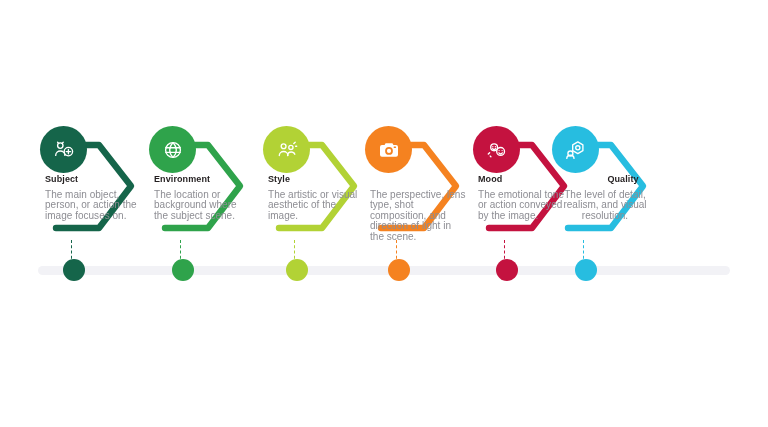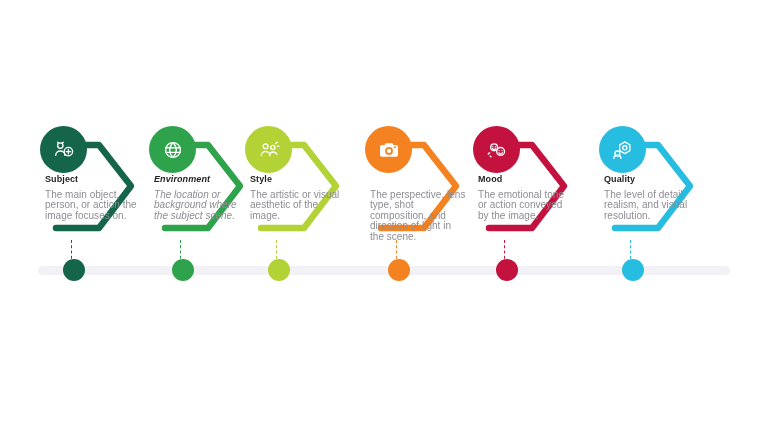--- a/index.html
+++ b/index.html
@@ -132,41 +132,41 @@
                 <path d="M16.4 11.4v4.4M14.2 13.6h4.4" fill="none" stroke="#ffffff" stroke-width="1.35" stroke-linecap="round" stroke-linejoin="round"></path>
                 <path d="M5.6 4.3l1.1 1.1M11.2 4.3l-1.1 1.1" fill="none" stroke="#ffffff" stroke-width="1.35" stroke-linecap="round" stroke-linejoin="round"></path>
               </svg>
             </span>
           </div>
           <div class="title">Subject</div>
           <div class="desc">The main object, person, or action the image focuses on.</div>
           <div class="dash" style="border-left-color: rgb(21, 101, 74);"></div>
           <div class="dot" style="background: rgb(21, 101, 74);"></div>
         </div>
-        <div class="step" style="left: 145px; font-style: italic;">
+        <div class="step" style="left: 145px;">
           <div class="chev-wrap">
             <svg width="150" height="125" viewBox="0 0 150 125">
               <path d="M 20 21 L 63 21 L 95 62 L 63 104 L 20 104" fill="none" stroke="#2fa34b" stroke-width="6.4" stroke-linecap="round" stroke-linejoin="round"></path>
             </svg>
           </div>
           <div class="badge" style="background: rgb(47, 163, 75);">
             <span>
               <svg width="24" height="24" viewBox="0 0 24 24">
                 <circle cx="12" cy="12" r="7.4" fill="none" stroke="#ffffff" stroke-width="1.35" stroke-linecap="round" stroke-linejoin="round"></circle>
                 <path d="M12 4.6c2.2 2.3 3.3 4.9 3.3 7.4s-1.1 5.1-3.3 7.4c-2.2-2.3-3.3-4.9-3.3-7.4S9.8 6.9 12 4.6z" fill="none" stroke="#ffffff" stroke-width="1.35" stroke-linecap="round" stroke-linejoin="round"></path>
                 <path d="M4.8 9.7h14.4M4.8 14.3h14.4" fill="none" stroke="#ffffff" stroke-width="1.35" stroke-linecap="round" stroke-linejoin="round"></path>
               </svg>
             </span>
           </div>
           <div class="title">Environment</div>
           <div class="desc">The location or background where the subject scene.</div>
           <div class="dash" style="border-left-color: rgb(47, 163, 75);"></div>
           <div class="dot" style="background: rgb(47, 163, 75);"></div>
         </div>
-        <div class="step" style="left: 241px;">
+        <div class="step" style="left: 259px;">
           <div class="chev-wrap">
             <svg width="150" height="125" viewBox="0 0 150 125">
               <path d="M 20 21 L 63 21 L 95 62 L 63 104 L 20 104" fill="none" stroke="#b2d235" stroke-width="6.4" stroke-linecap="round" stroke-linejoin="round"></path>
             </svg>
           </div>
           <div class="badge" style="background: rgb(178, 210, 53);">
             <span>
               <svg width="24" height="24" viewBox="0 0 24 24">
                 <circle cx="8.6" cy="8.2" r="2.4" fill="none" stroke="#ffffff" stroke-width="1.35" stroke-linecap="round" stroke-linejoin="round"></circle>
                 <path d="M4.3 17.6c0-2.4 1.9-4.1 4.3-4.1s4.3 1.7 4.3 4.1" fill="none" stroke="#ffffff" stroke-width="1.35" stroke-linecap="round" stroke-linejoin="round"></path>
@@ -218,21 +218,21 @@
                 <path d="M13.9 14.9c.5.7 1.1 1.1 1.7 1.1s1.2-.4 1.7-1.1" fill="none" stroke="#ffffff" stroke-width="1.35" stroke-linecap="round" stroke-linejoin="round"></path>
                 <path d="M4.6 14.7l-1.3 1.3M5.2 18.1l.7.7" fill="none" stroke="#ffffff" stroke-width="1.35" stroke-linecap="round" stroke-linejoin="round"></path>
               </svg>
             </span>
           </div>
           <div class="title">Mood</div>
           <div class="desc">The emotional tone or action conveyed by the image.</div>
           <div class="dash" style="border-left-color: rgb(196, 18, 63);"></div>
           <div class="dot" style="background: rgb(196, 18, 63);"></div>
         </div>
-        <div class="step" style="left: 595px;">
+        <div class="step" style="left: 548px; text-align: center;">
           <div class="chev-wrap">
             <svg width="150" height="125" viewBox="0 0 150 125">
               <path d="M 20 21 L 63 21 L 95 62 L 63 104 L 20 104" fill="none" stroke="#27bde0" stroke-width="6.4" stroke-linecap="round" stroke-linejoin="round"></path>
             </svg>
           </div>
           <div class="badge" style="background: rgb(39, 189, 224);">
             <span>
               <svg width="24" height="24" viewBox="0 0 24 24">
                 <path d="M13.8 3.9l5.1 2.9v5.9l-5.1 2.9-5.1-2.9V6.8z" fill="none" stroke="#ffffff" stroke-width="1.35" stroke-linecap="round" stroke-linejoin="round"></path>
                 <circle cx="13.8" cy="9.8" r="2.1" fill="none" stroke="#ffffff" stroke-width="1.35" stroke-linecap="round" stroke-linejoin="round"></circle>

